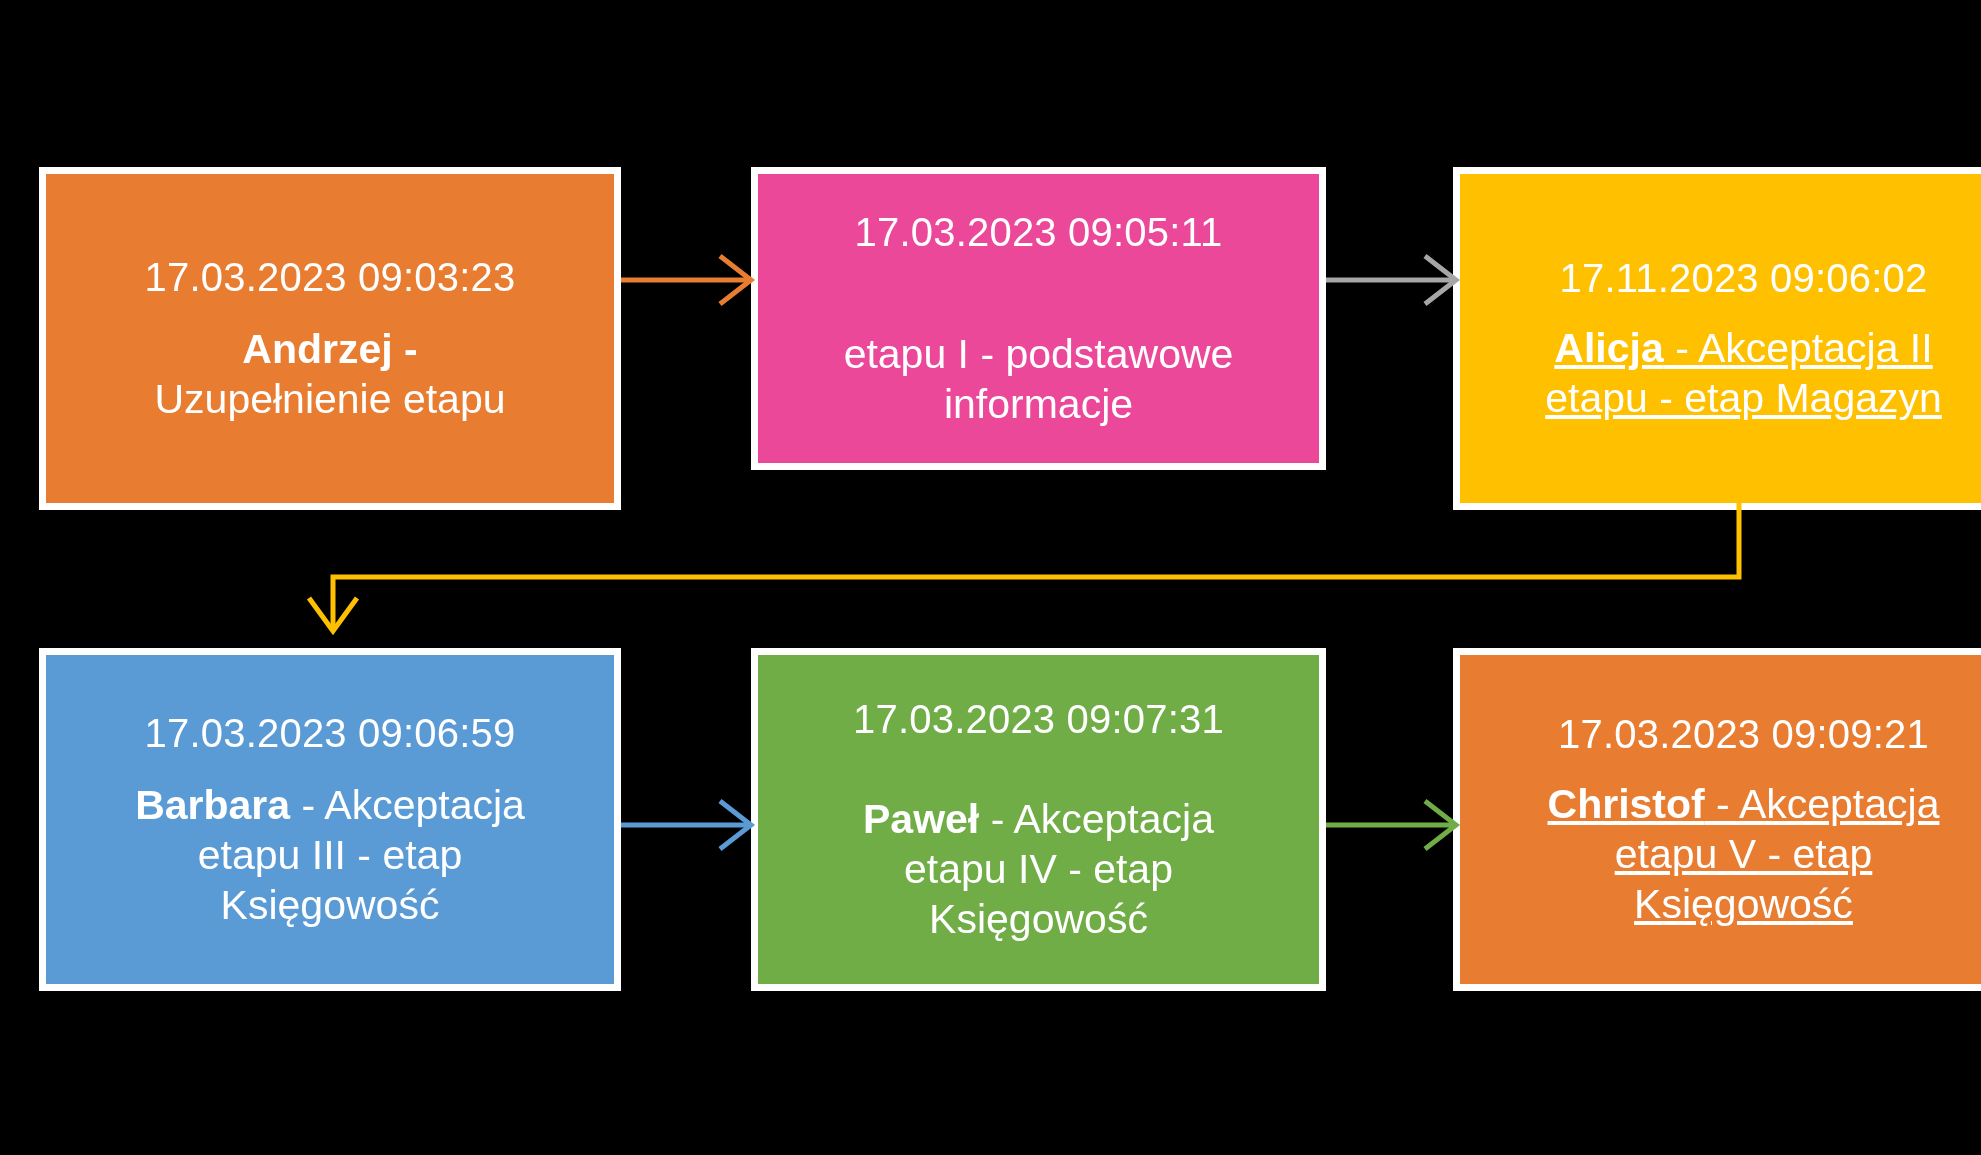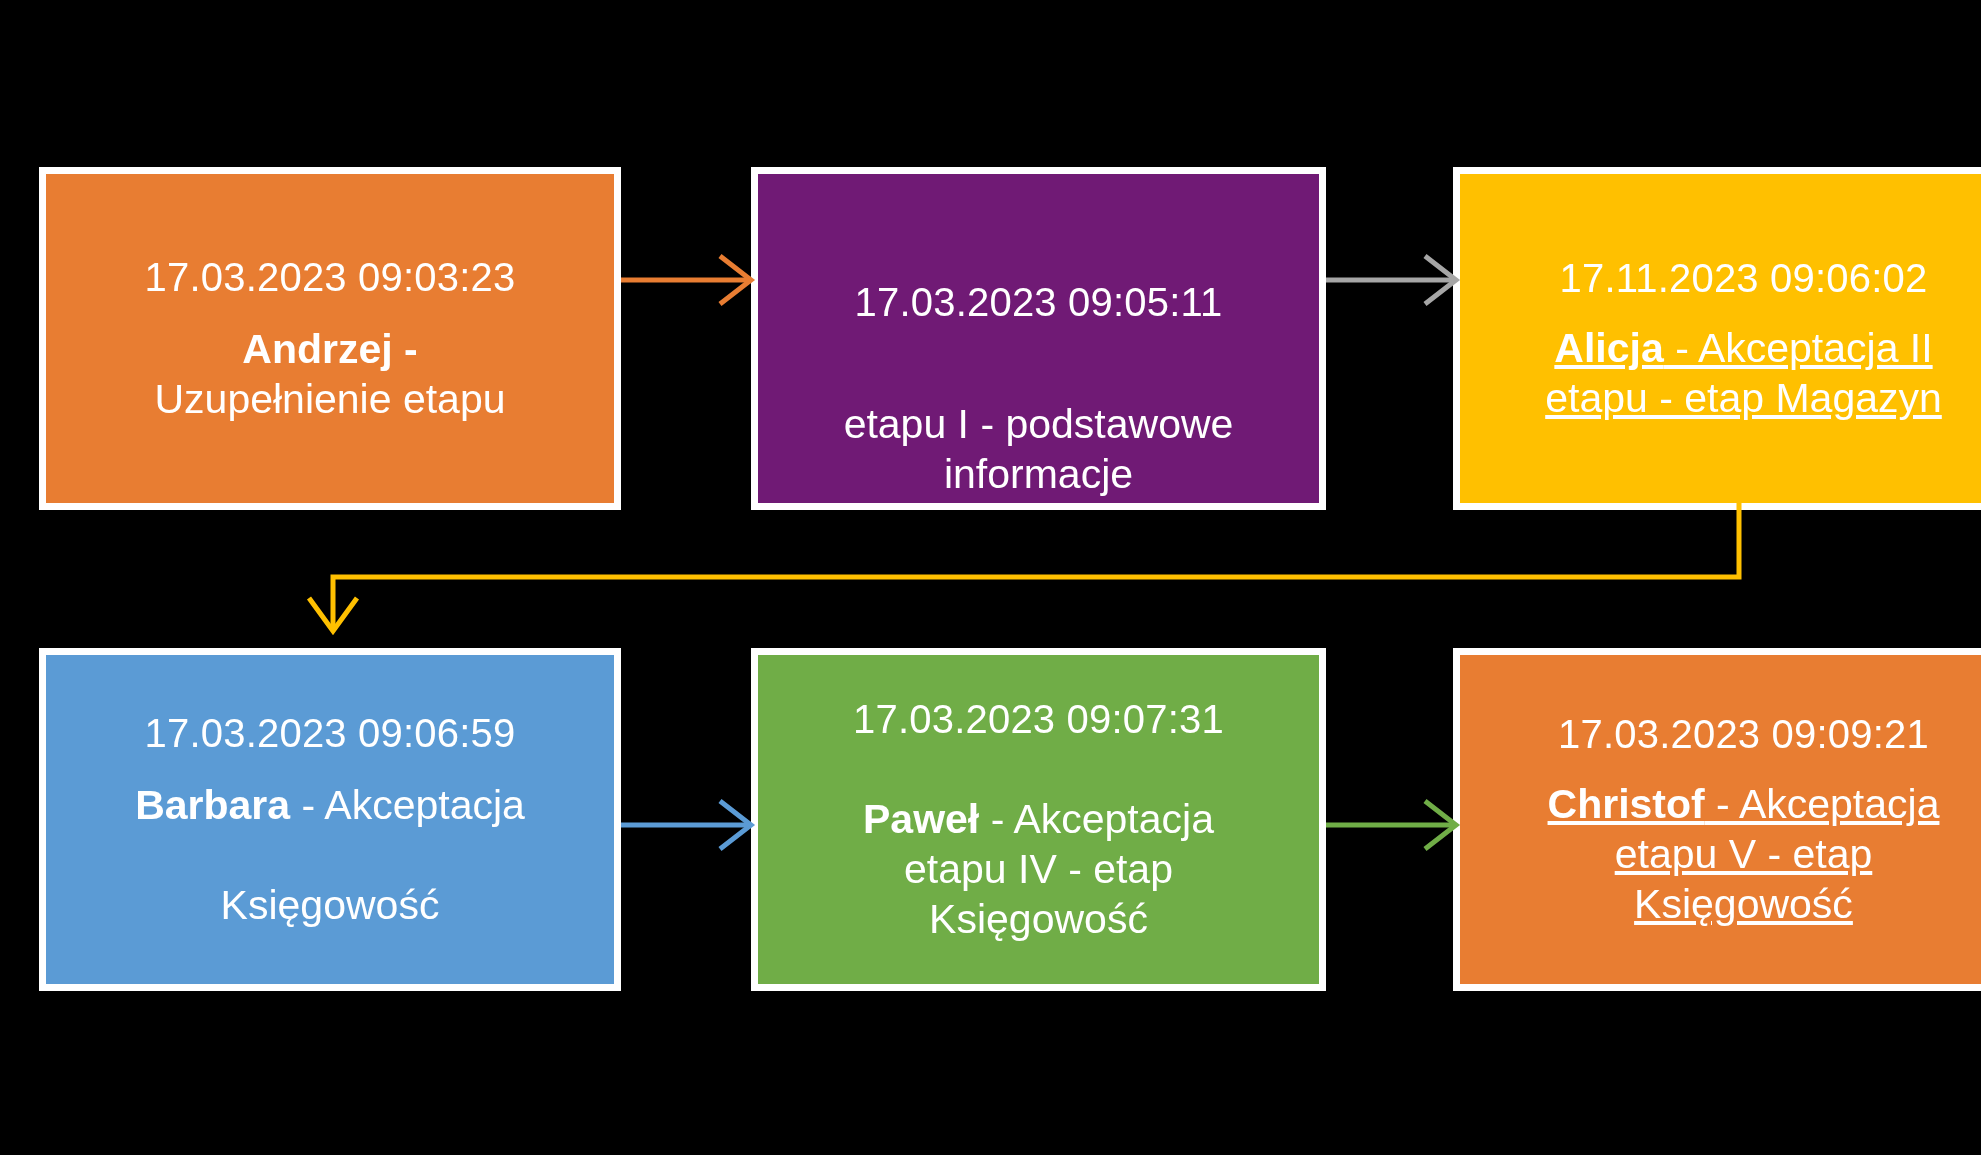--- a/index.html
+++ b/index.html
@@ -39,21 +39,21 @@
     white-space: nowrap;
   }
   .node .desc {
     font-size: 41px;
     font-weight: 400;
   }
   .node .desc b { font-weight: 700; }
 
   
   #node-1 { left: -7px;   top: 167px; width: 582px; height: 343px; background: #E87D32; }
-  #node-2 { left: 705px;  top: 167px; width: 575px; height: 343px; background: #701a75; justify-content: flex-end; }
+  #node-2 { left: 705px;  top: 167px; width: 575px; height: 303px; background: #ec4899; }
   #node-3 { left: 1407px; top: 167px; width: 581px; height: 343px; background: #FFC000; }
   
   #node-4 { left: -7px;   top: 648px; width: 582px; height: 343px; background: #5B9BD5; }
   #node-5 { left: 705px;  top: 648px; width: 575px; height: 343px; background: #70AD47; gap: 28px; }
   #node-6 { left: 1407px; top: 648px; width: 581px; height: 343px; background: #E87D32; }
 
   
   #node-3 .desc, #node-6 .desc { max-width: 520px; text-decoration: underline; }
   #node-3 .ts, #node-6 .ts { margin-bottom: 20px; }
 
@@ -95,21 +95,21 @@
     <div class="desc">
       <span><b>Alicja</b> - Akceptacja II</span><br>
       <span>etapu - etap Magazyn</span>
     </div>
   </div>
 
   <div class="node" id="node-4">
     <div class="ts">17.03.2023 09:06:59</div>
     <div class="desc">
       <span><b>Barbara</b> - Akceptacja</span><br>
-      <br>
+      <span>etapu III - etap</span><br>
       <span>Księgowość</span>
     </div>
   </div>
 
   <div class="node" id="node-5">
     <div class="ts">17.03.2023 09:07:31</div>
     <div class="desc">
       <span><b>Paweł</b> - Akceptacja</span><br>
       <span>etapu IV - etap</span><br>
       <span>Księgowość</span>

